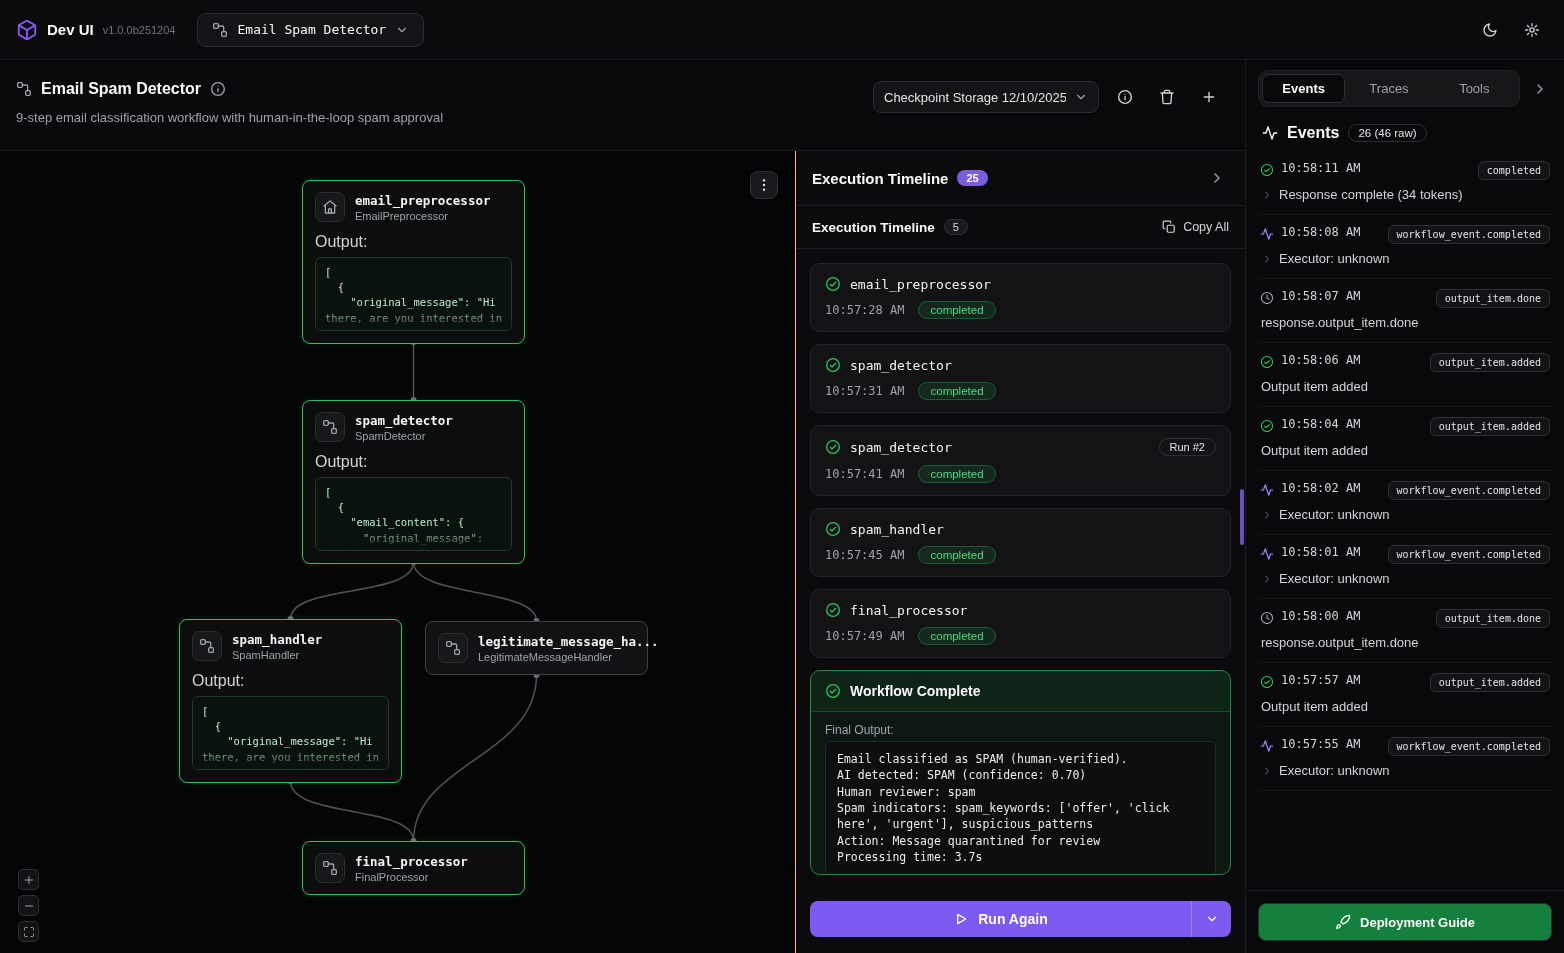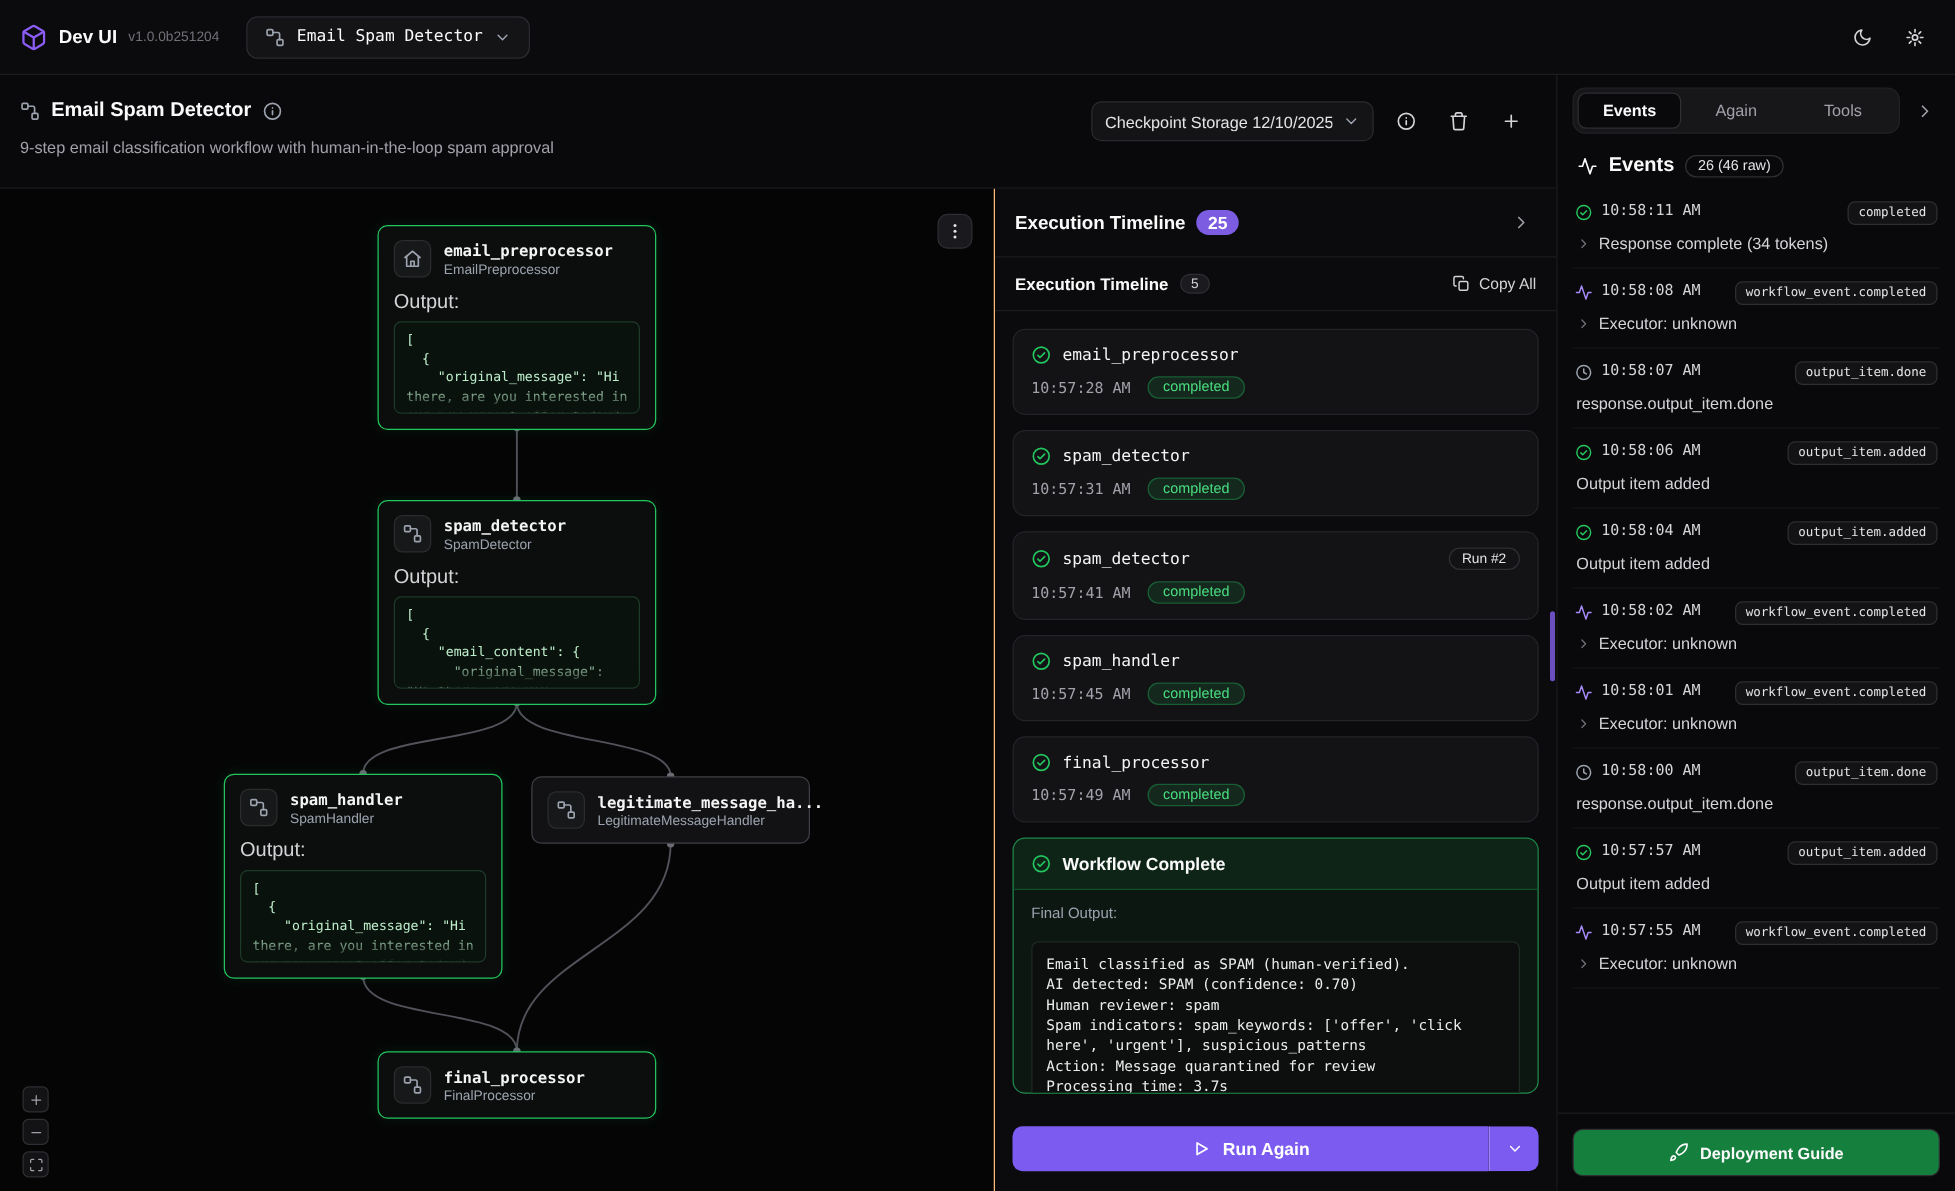--- a/index.html
+++ b/index.html
@@ -66,21 +66,21 @@
     display:flex; align-items:center; justify-content:center; cursor:pointer; }
   .zoom-ctl { position:absolute; left:18px; width:21px; height:21px; background:#131316;
     border:1px solid #2e2e33; border-radius:5px; color:#a1a1aa; display:flex;
     align-items:center; justify-content:center; cursor:pointer; }
 
   
   .timeline-panel { width:450px; border-left:1px solid #fdba74; display:flex;
     flex-direction:column; background:#0b0b0d; position:relative; }
   .tl-head { display:flex; align-items:center; gap:9px; padding:15px 16px; border-bottom:1px solid #1c1c20; }
   .tl-title { font-size:15px; font-weight:bold; }
-  .badge-purple { background:#7c5ce0; color:#fff; font-size:14px; font-weight:bold;
+  .badge-purple { background:#7c5ce0; color:#fff; font-size:11px; font-weight:bold;
     border-radius:999px; padding:2px 9px; }
   .tl-head .chev-btn { margin-left:auto; }
   .chev-btn { background:transparent; border:none; color:#a1a1aa; cursor:pointer;
     display:flex; align-items:center; justify-content:center; width:24px; height:24px; }
   .tl-subhead { display:flex; align-items:center; gap:9px; padding:13px 16px; border-bottom:1px solid #1c1c20; }
   .tl-subtitle { font-size:13.5px; font-weight:bold; }
   .badge-gray { background:#1b1b1f; border:1px solid #2e2e33; color:#d4d4d8;
     font-size:11px; border-radius:999px; padding:1px 8px; }
   .copy-all { margin-left:auto; display:flex; align-items:center; gap:7px; background:transparent;
     border:none; color:#d4d4d8; font-size:12.5px; cursor:pointer; }
@@ -92,21 +92,21 @@
     font-size:11px; border-radius:999px; padding:2px 10px; }
   .tcard-r2 { margin-top:9px; display:flex; align-items:center; gap:14px; }
   .ttime { font-size:12px; color:#a1a1aa; }
   .badge-completed { background:rgba(34,197,94,0.12); border:1px solid rgba(34,197,94,0.35);
     color:#4ade80; font-size:11.5px; border-radius:999px; padding:2px 11px; }
   .wf-complete { border:1px solid #1f8a4c; border-radius:10px; overflow:hidden; background:#0d1712; }
   .wfc-head { display:flex; align-items:center; gap:9px; padding:12px 14px;
     background:rgba(34,197,94,0.08); border-bottom:1px solid rgba(34,197,94,0.25); }
   .wfc-title { font-size:14px; font-weight:bold; }
   .wfc-body { padding:11px 14px 14px; }
-  .wfc-label { font-size:12px; color:#9ca3af; margin-bottom:16px; }
+  .wfc-label { font-size:12px; color:#9ca3af; margin-bottom:4px; }
   .wfc-pre { background:#0c0f0d; border:1px solid #1f2a22; border-radius:6px; padding:9px 11px;
     font-size:11.5px; line-height:1.42; color:#ececec; white-space:pre-wrap; }
   .run-wrap { display:flex; padding:12px 14px 16px; }
   .run-again { flex:1; height:36px; background:#7c5cf0; border:none; border-radius:8px 0 0 8px;
     color:#fff; font-size:14px; font-weight:bold; display:flex; align-items:center;
     justify-content:center; gap:9px; cursor:pointer; }
   .run-chevron { width:40px; height:36px; background:#7c5cf0; border:none;
     border-left:1px solid rgba(255,255,255,0.25); border-radius:0 8px 8px 0; color:#fff;
     display:flex; align-items:center; justify-content:center; cursor:pointer; }
   .scroll-thumb { position:absolute; right:1px; top:338px; width:4px; height:56px;
@@ -588,21 +588,21 @@
         </div>
         <div class="scroll-thumb"></div>
       </div>
     </div>
   </div>
 
   <div class="events-panel">
     <div class="tabs-row">
       <div class="seg">
         <button class="tab active">Events</button>
-        <button class="tab">Again</button>
+        <button class="tab">Traces</button>
         <button class="tab">Tools</button>
       </div>
       <button class="chev-btn">
         <svg class="ic">
             <use href="#i-chevron-right"></use>
           </svg>
       </button>
     </div>
 
     <div class="ev-title-row">

